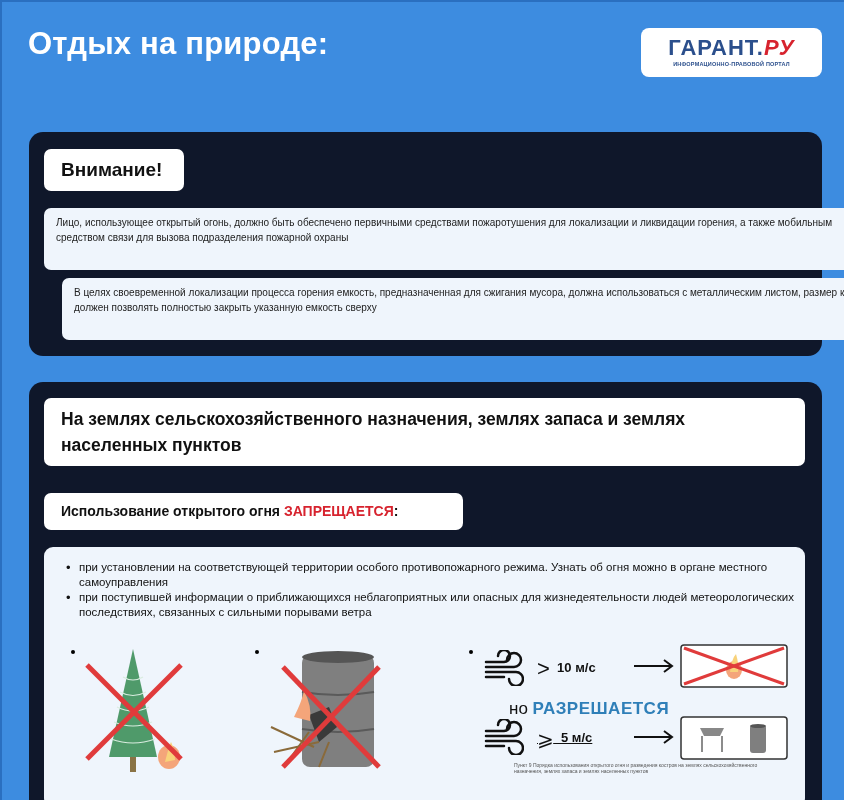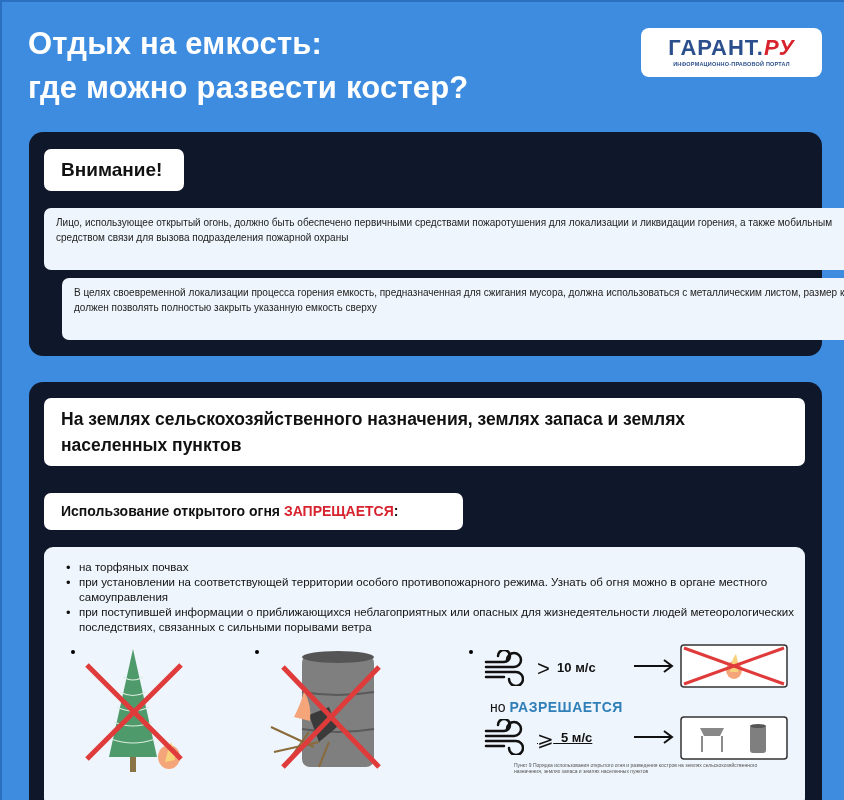--- a/index.html
+++ b/index.html
@@ -21,51 +21,49 @@
   .chip-land { left:15px; top:16px; width:761px; height:68px; font-size:17.5px; line-height:26px; padding:8px 17px; box-sizing:border-box; }
   .chip-ban { left:15px; top:111px; width:419px; height:37px; font-size:14px; line-height:37px; padding-left:17px; box-sizing:border-box; }
   .chip-ban .red { color:#d7232e; }
   .card { position:absolute; left:15px; top:165px; width:761px; height:260px; background:#eff5fc; border-radius:9px; }
   .bullets { position:absolute; left:22px; top:13px; font-size:11.5px; line-height:15px; color:#111; margin:0; padding:0; list-style:none; }
   .bullets li { position:relative; padding-left:13px; }
   .bullets li:before { content:"•"; position:absolute; left:0; top:0; font-size:13px; }
   .dot { position:absolute; width:4px; height:4px; background:#000; border-radius:50%; }
   .illus { position:absolute; }
   .speed { position:absolute; font-size:13px; font-weight:bold; color:#111; }
-  .allowed { position:absolute; font-size:14px; color:#111; }
+  .allowed { position:absolute; font-size:17px; color:#111;margin-left:19px; }
   .allowed .blue { color:#2f7fb8; font-weight:bold; letter-spacing:0.5px; }
   .footnote { position:absolute; left:470px; top:215px; font-size:5px; color:#555; line-height:6px; width:270px; }
 </style>
 </head>
 <body>
 
 <div class="page">
   <div class="title">
-    <div>Отдых на емкость:</div>
-    <div>где можно развести костер?</div>
+    <div>Отдых на природе:</div>
   </div>
 
   <div class="logo">
     <div class="main"><span>ГАРАНТ.</span><span class="ru">РУ</span></div>
     <div class="sub">ИНФОРМАЦИОННО-ПРАВОВОЙ ПОРТАЛ</div>
   </div>
 
   <div class="panel panel1">
     <div class="chip chip-attn">Внимание!</div>
     <div class="note note1">Лицо, использующее открытый огонь, должно быть обеспечено первичными средствами пожаротушения для локализации и ликвидации горения, а также мобильным средством связи для вызова подразделения пожарной охраны</div>
     <div class="note note2">В целях своевременной локализации процесса горения емкость, предназначенная для сжигания мусора, должна использоваться с металлическим листом, размер которого должен позволять полностью закрыть указанную емкость сверху</div>
   </div>
 
   <div class="panel panel2">
     <div class="chip chip-land">На землях сельскохозяйственного назначения, землях запаса и землях населенных пунктов</div>
     <div class="chip chip-ban"><span>Использование открытого огня </span><span class="red">ЗАПРЕЩАЕТСЯ</span><span>:</span></div>
 
     <div class="card">
       <ul class="bullets">
-        <li>на торфяных почвах</li>
         <li>при установлении на соответствующей территории особого противопожарного режима. Узнать об огня можно в органе местного самоуправления</li>
         <li>при поступившей информации о приближающихся неблагоприятных или опасных для жизнедеятельности людей метеорологических последствиях, связанных с сильными порывами ветра</li>
       </ul>
 
       <div class="dot" style="left:27px;top:103px;"></div>
       <svg class="illus" style="left:35px;top:100px;" width="110" height="125" viewBox="0 0 110 125">
         <rect x="51" y="75" width="6" height="50" fill="#8a7345"></rect>
         <polygon points="54,2 30,110 78,110" fill="#4f9a6a"></polygon>
         <g stroke="#d9ecdf" stroke-width="1.2" fill="none">
           <path d="M44,30 q10,6 20,0"></path>

